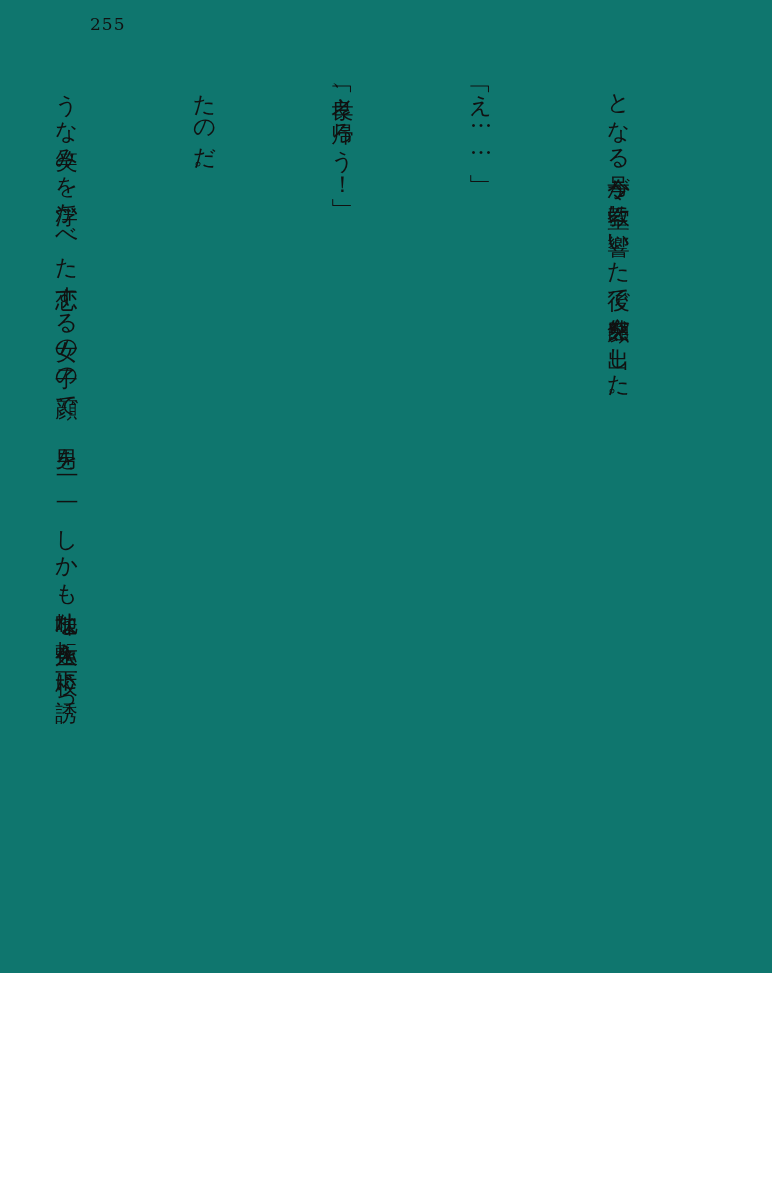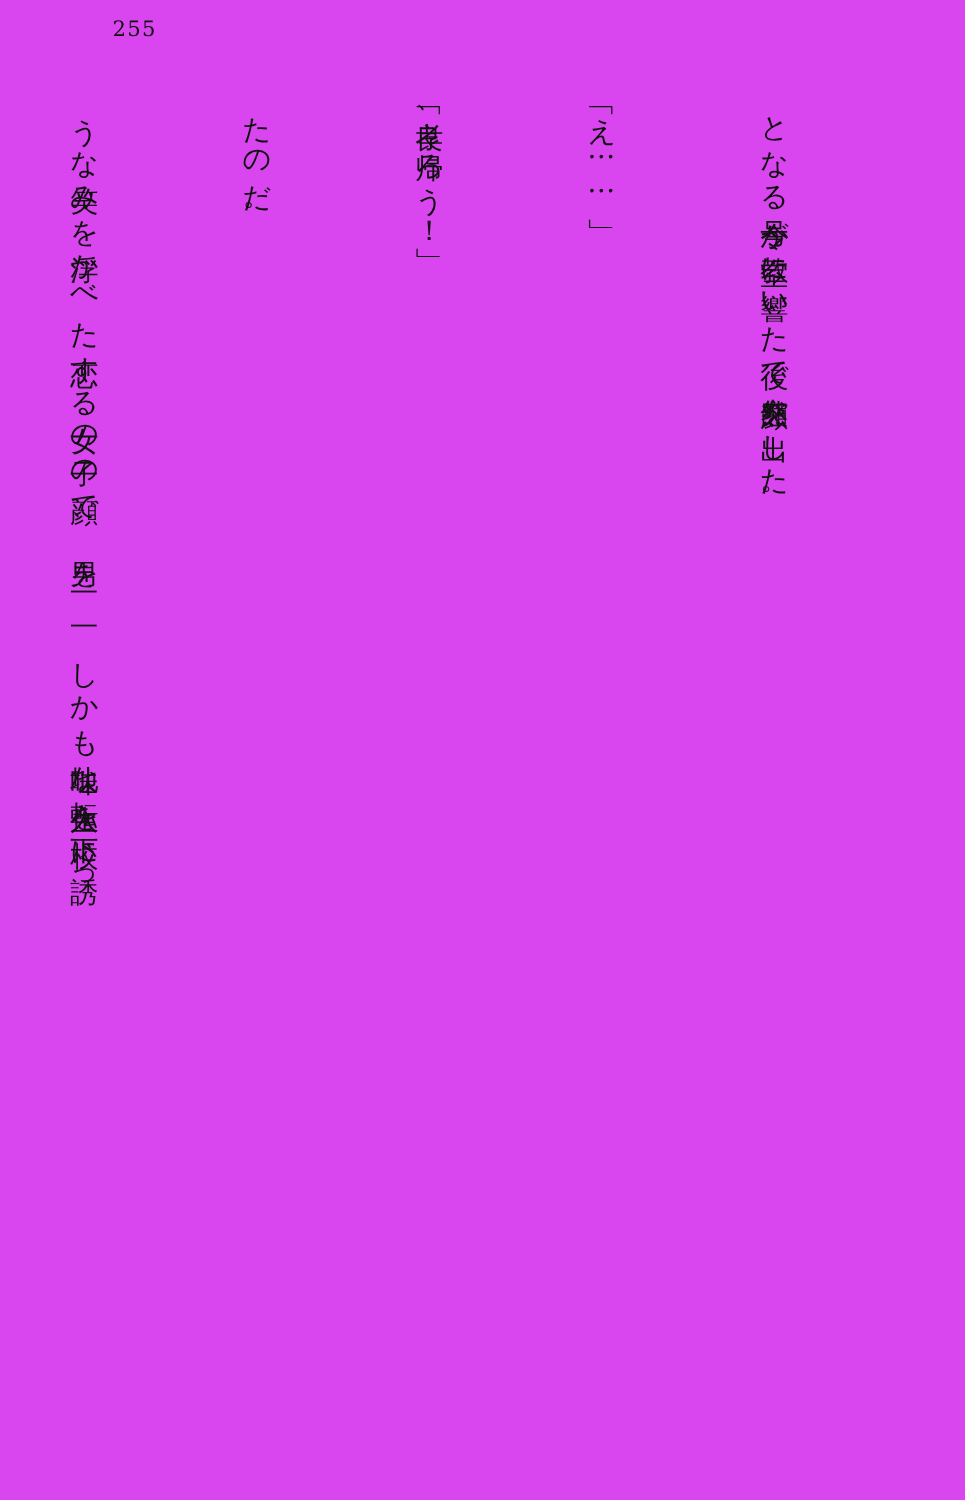--- a/index.html
+++ b/index.html
@@ -3,22 +3,22 @@
 <meta charset="utf-8">
 <style>
   html, body {
     margin: 0;
     padding: 0;
     background: #ffffff;
   }
   .page {
     position: relative;
     width: 772px;
-    height: 1200px;
-    background: #d946ef;
+    height: 973px;
+    background: #0f766e;
     overflow: hidden;
     font-family: "DejaVu Serif", "Liberation Serif", serif;
     color: #111111;
     text-decoration: underline;
   }
   .page-number {
     position: absolute;
     top: 14px;
     left: 90px;
     font-size: 17px;

